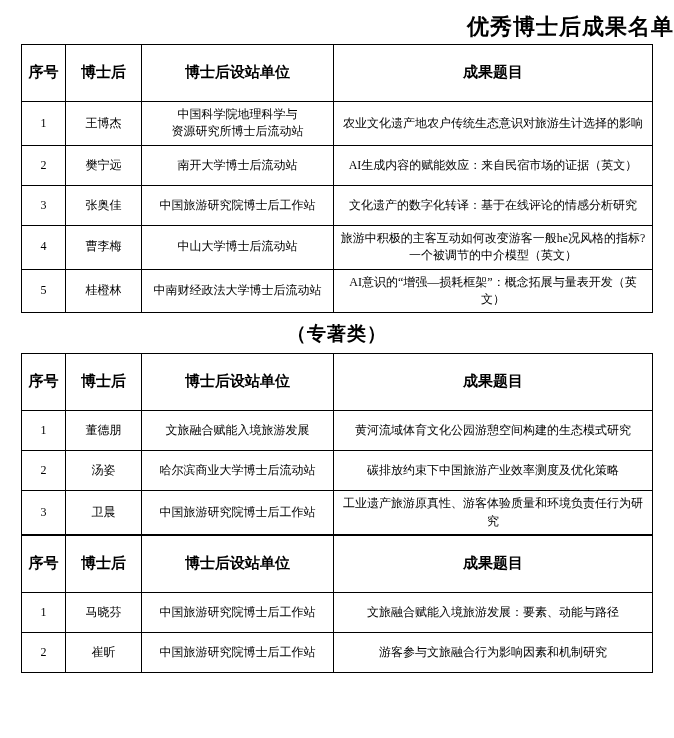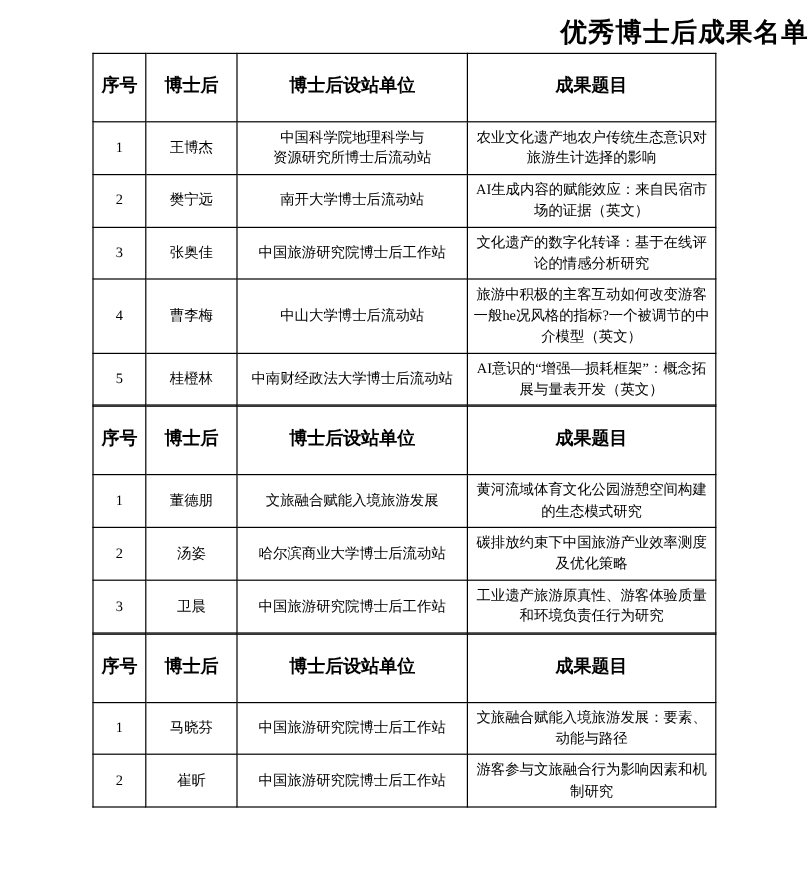--- a/index.html
+++ b/index.html
@@ -36,21 +36,21 @@
     margin-top: 8px;
     margin-bottom: 6px;
   }
   .section-heading.tight {
     margin-top: 10px;
     margin-bottom: 4px;
   }
   table.grid {
     border-collapse: collapse;
     margin: 0 auto;
-    width: 520px;
+    width: 632px;
     table-layout: fixed;
     padding-left: 16px;
   }
   table.grid td, table.grid th {
     border: 1px solid #000000;
     text-align: center;
     vertical-align: middle;
     font-size: 12px;
     line-height: 1.45;
     padding: 4px 4px;
@@ -121,20 +121,21 @@
       </tr>
       <tr class="row-h1">
         <td class="cell-no">5</td>
         <td class="cell-name">桂橙林</td>
         <td class="cell-unit">中南财经政法大学博士后流动站</td>
         <td class="cell-title">AI意识的“增强—损耗框架”：概念拓展与量表开发（英文）</td>
       </tr>
     </tbody>
   </table>
 
+  <div class="section-heading">（专著类）</div>
   <table class="grid">
     <colgroup>
       <col class="col-no">
         <col class="col-name">
         <col class="col-unit">
         <col class="col-title">
     </colgroup>
     <thead>
       <tr>
         <th>序号</th>

